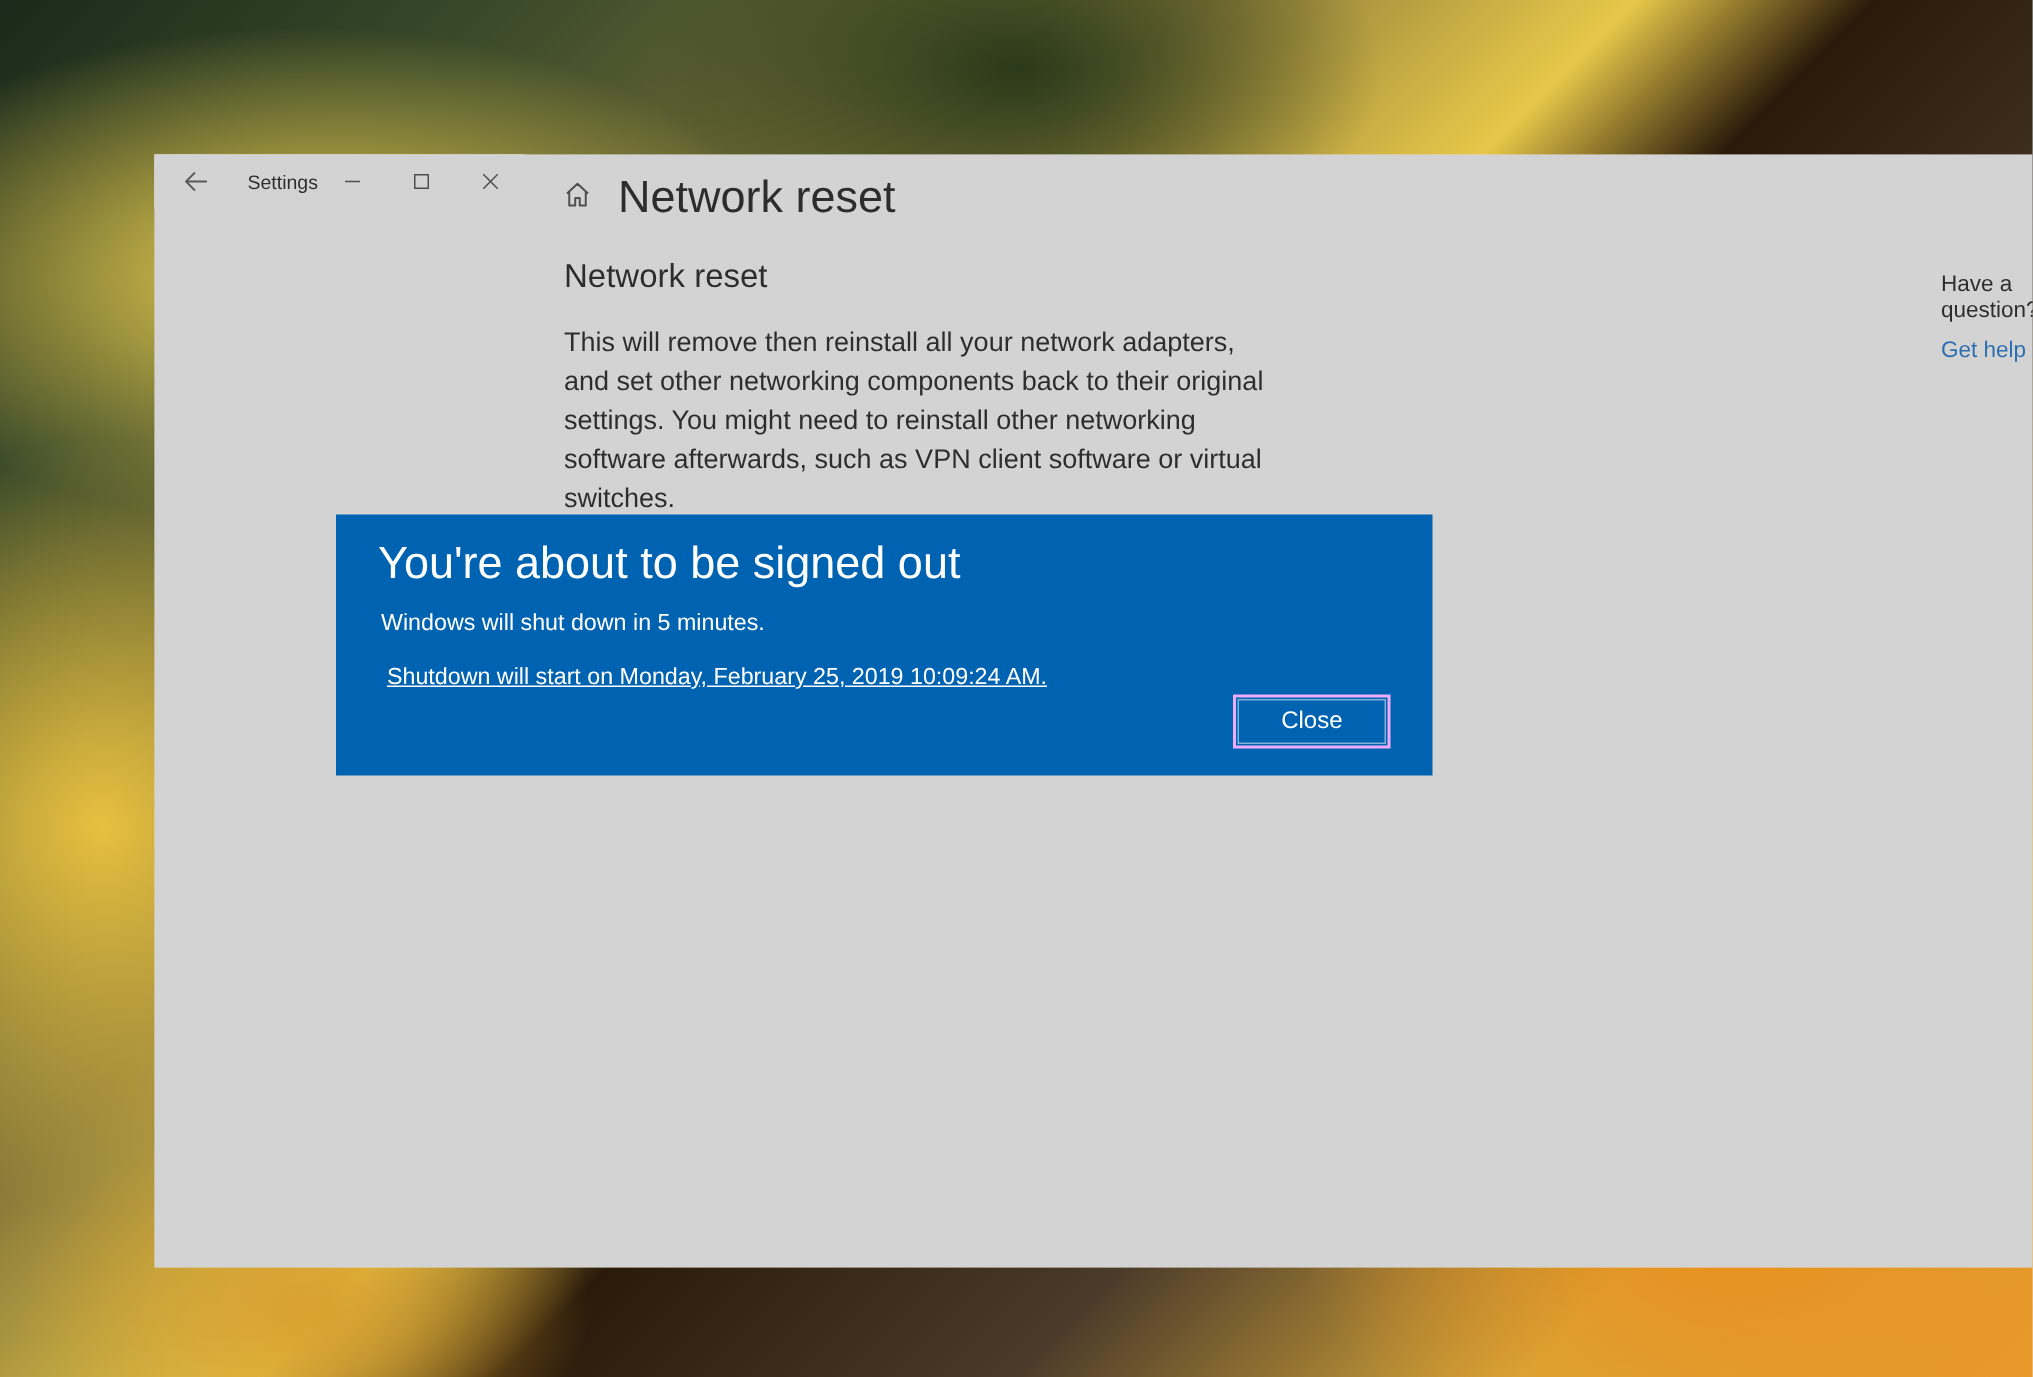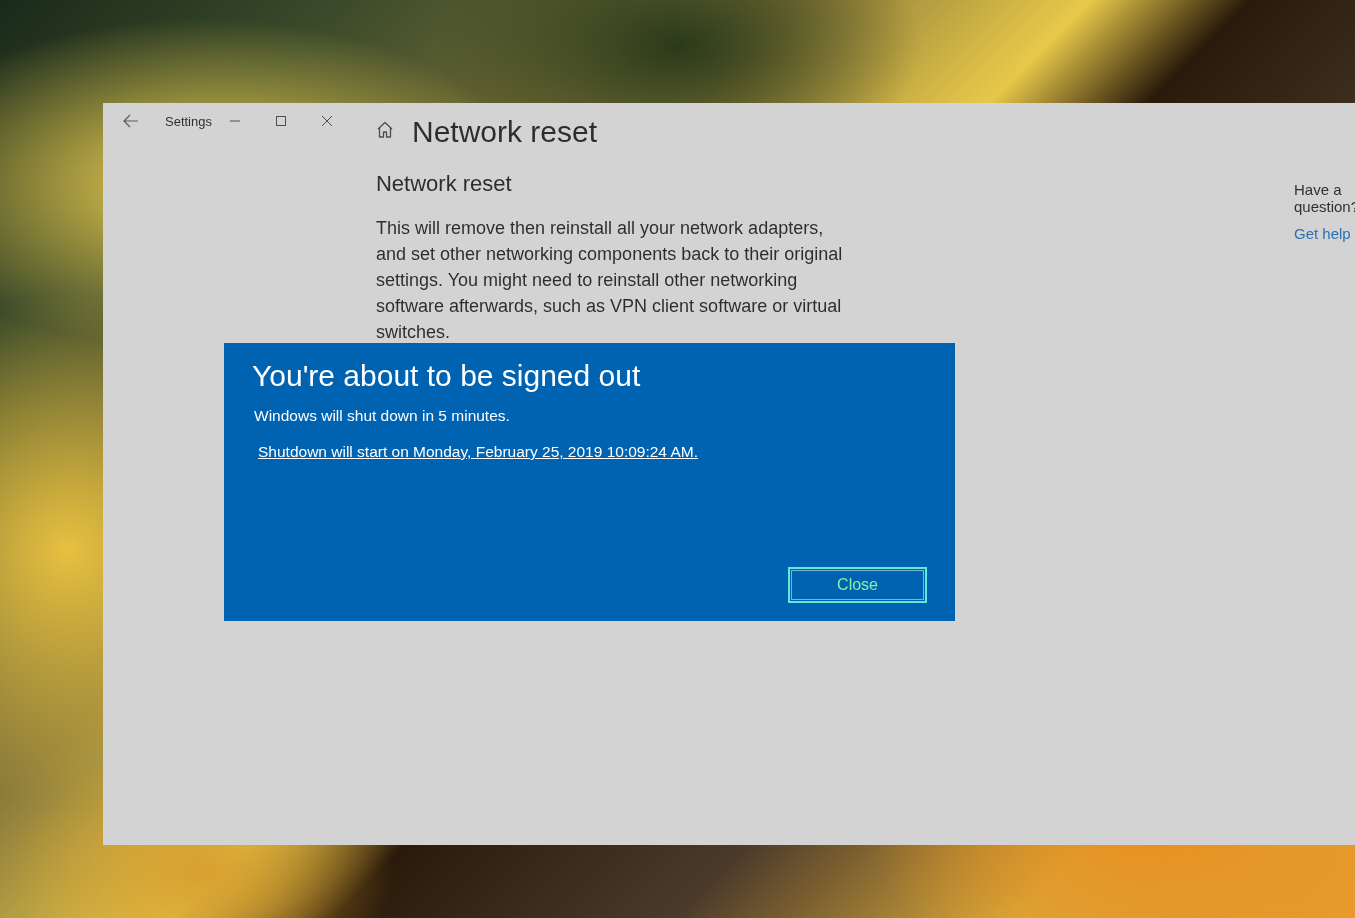--- a/index.html
+++ b/index.html
@@ -161,21 +161,21 @@
       inset: 0;
       background: rgba(128, 128, 128, 0.35);
       pointer-events: none;
     }
     
     .dialog {
       position: absolute;
       left: 224px;
       top: 343px;
       width: 731px;
-      height: 278px;
+      height: 174px;
       background: #0063b1;
       color: #ffffff;
       padding: 16px 28px 18px 28px;
       display: flex;
       flex-direction: column;
     }
     
     .dialog-title {
       font-size: 30px;
       font-weight: 400;
@@ -195,26 +195,26 @@
     }
     
     .dialog-actions {
       margin-top: auto;
       display: flex;
       justify-content: flex-end;
     }
     
     .close-btn {
       background: #0063b1;
-      border: 2px solid #5eead4;
+      border: 2px solid #f0abfc;
       outline: 1px solid rgba(255,255,255,0.5);
       outline-offset: -4px;
-      color: #86efac;
+      color: #ffffff;
       font-size: 16px;
-      padding: 7px 47px;
+      padding: 7px 30px;
       cursor: pointer;
     }
   </style>
 </head>
 <body>
 
 <div class="wallpaper"></div>
 
 <div class="settings-window">
 

